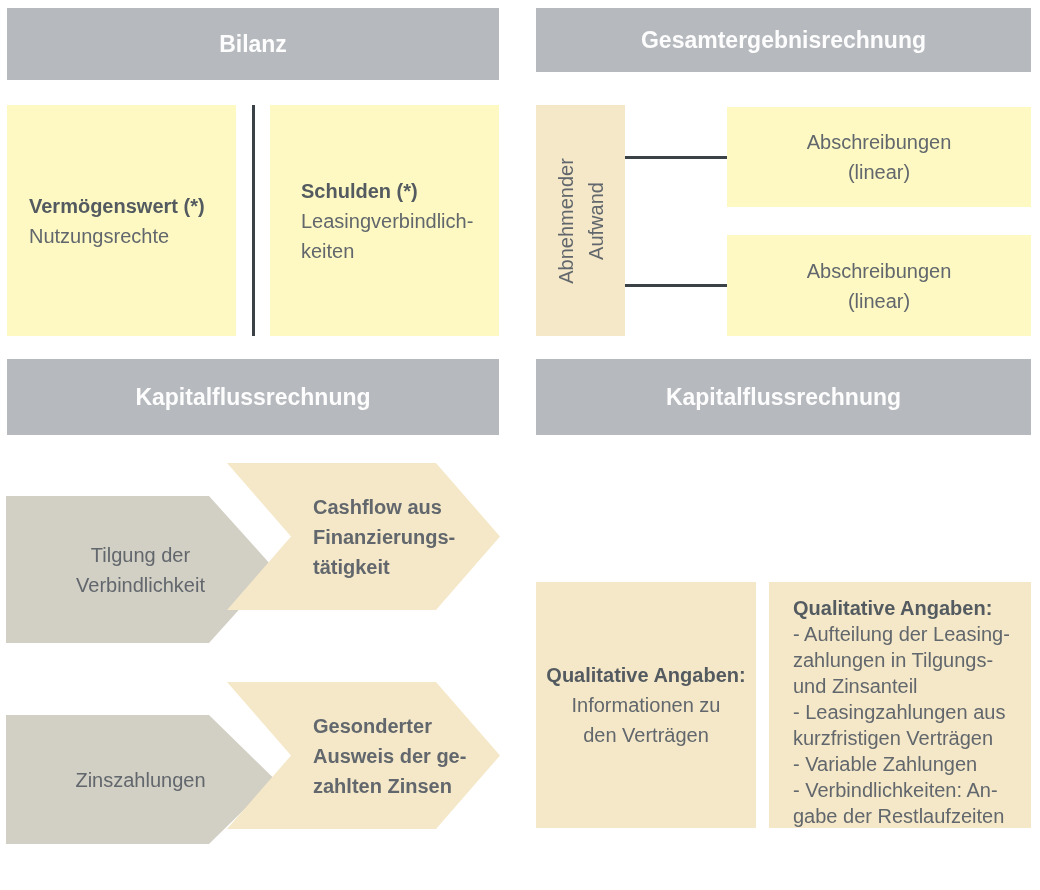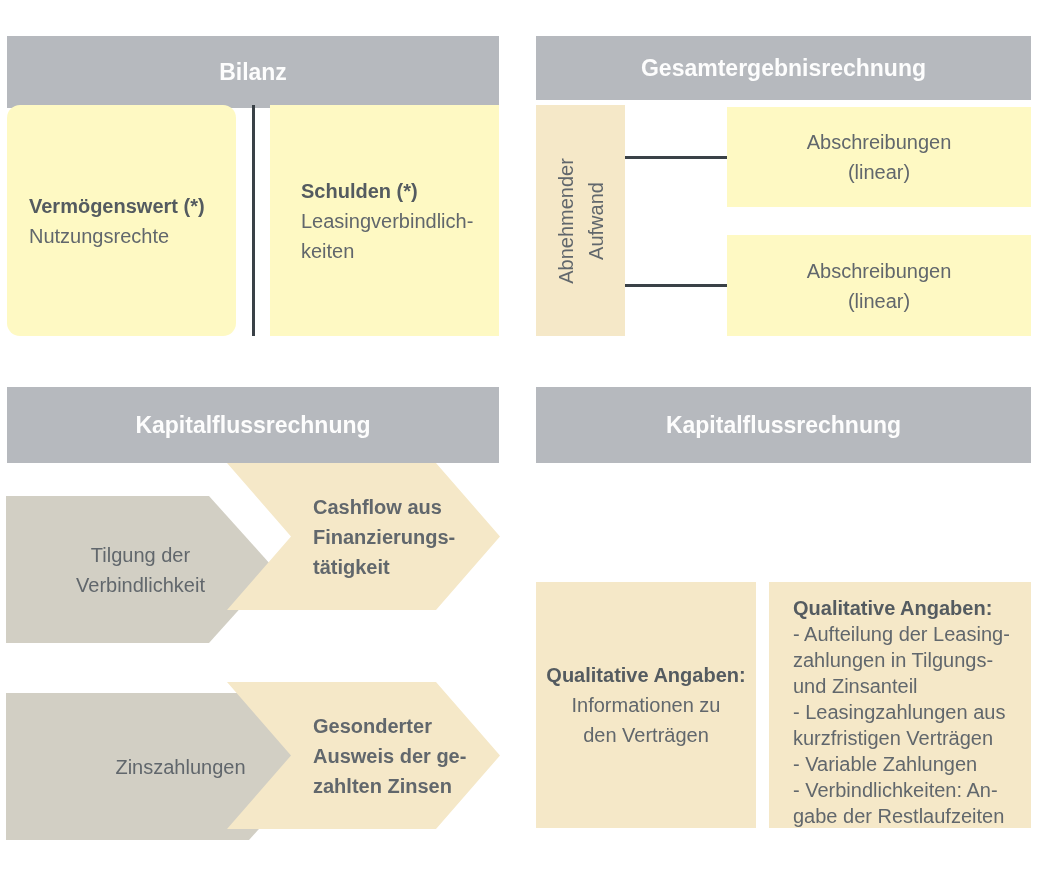--- a/index.html
+++ b/index.html
@@ -15,21 +15,20 @@
   }
   .abs { position: absolute; }
   .hdr {
     background: #b6b9be;
     color: #fdfdfd;
     font-weight: bold;
     font-size: 23px;
     display: flex;
     align-items: center;
     justify-content: center;
-    margin-top: 28px;
   }
   .tan   { background: #fef9c3; }
   .cream { background: #f5e8c8; }
   .garr  { background: #d2cfc4; margin-top: 33px; }
   .box-text {
     font-size: 20px;
     line-height: 30px;
     white-space: pre;
     color: #61676c;
   }
@@ -54,21 +53,21 @@
     white-space: pre;
   }
 </style>
 </head>
 <body>
 
 <div class="canvas">
 
   <div class="abs hdr" style="left:7px; top:8px; width:492px; height:72px;">Bilanz</div>
 
-  <div class="abs tan vcenter" style="left:7px; top:105px; width:229px; height:231px; padding-left:22px; box-sizing:border-box;border-radius:13px;">
+  <div class="abs tan vcenter" style="left:7px; top:105px; width:229px; height:231px; padding-left:22px; box-sizing:border-box;">
     <div class="box-text bold">Vermögenswert (*)</div>
     <div class="box-text">Nutzungsrechte</div>
   </div>
 
   <div class="abs line3" style="left:252px; top:105px; width:3px; height:231px;"></div>
 
   <div class="abs tan vcenter" style="left:270px; top:105px; width:229px; height:231px; padding-left:31px; box-sizing:border-box;">
     <div class="box-text bold">Schulden (*)</div>
     <div class="box-text">Leasingverbindlich-
 keiten</div>
@@ -100,21 +99,21 @@
     <div class="box-text" style="text-align:center;">Tilgung der
 Verbindlichkeit</div>
   </div>
 
   <div class="abs cream chevron-right vcenter" style="left:227px; top:463px; width:273px; height:147px; padding-left:86px; box-sizing:border-box;">
     <div class="box-text">Cashflow aus
 Finanzierungs-
 tätigkeit</div>
   </div>
 
-  <div class="abs garr arrow-right center-both" style="left:6px; top:660px; width:269px; height:147px;padding-left:40px;">
+  <div class="abs garr arrow-right center-both" style="left:6px; top:682px; width:269px; height:129px;">
     <div class="box-text" style="text-align:center;">Zinszahlungen</div>
   </div>
 
   <div class="abs cream chevron-right vcenter" style="left:227px; top:682px; width:273px; height:147px; padding-left:86px; box-sizing:border-box;">
     <div class="box-text">Gesonderter
 Ausweis der ge-
 zahlten Zinsen</div>
   </div>
 
   <div class="abs hdr" style="left:536px; top:359px; width:495px; height:76px;">Kapitalflussrechnung</div>

